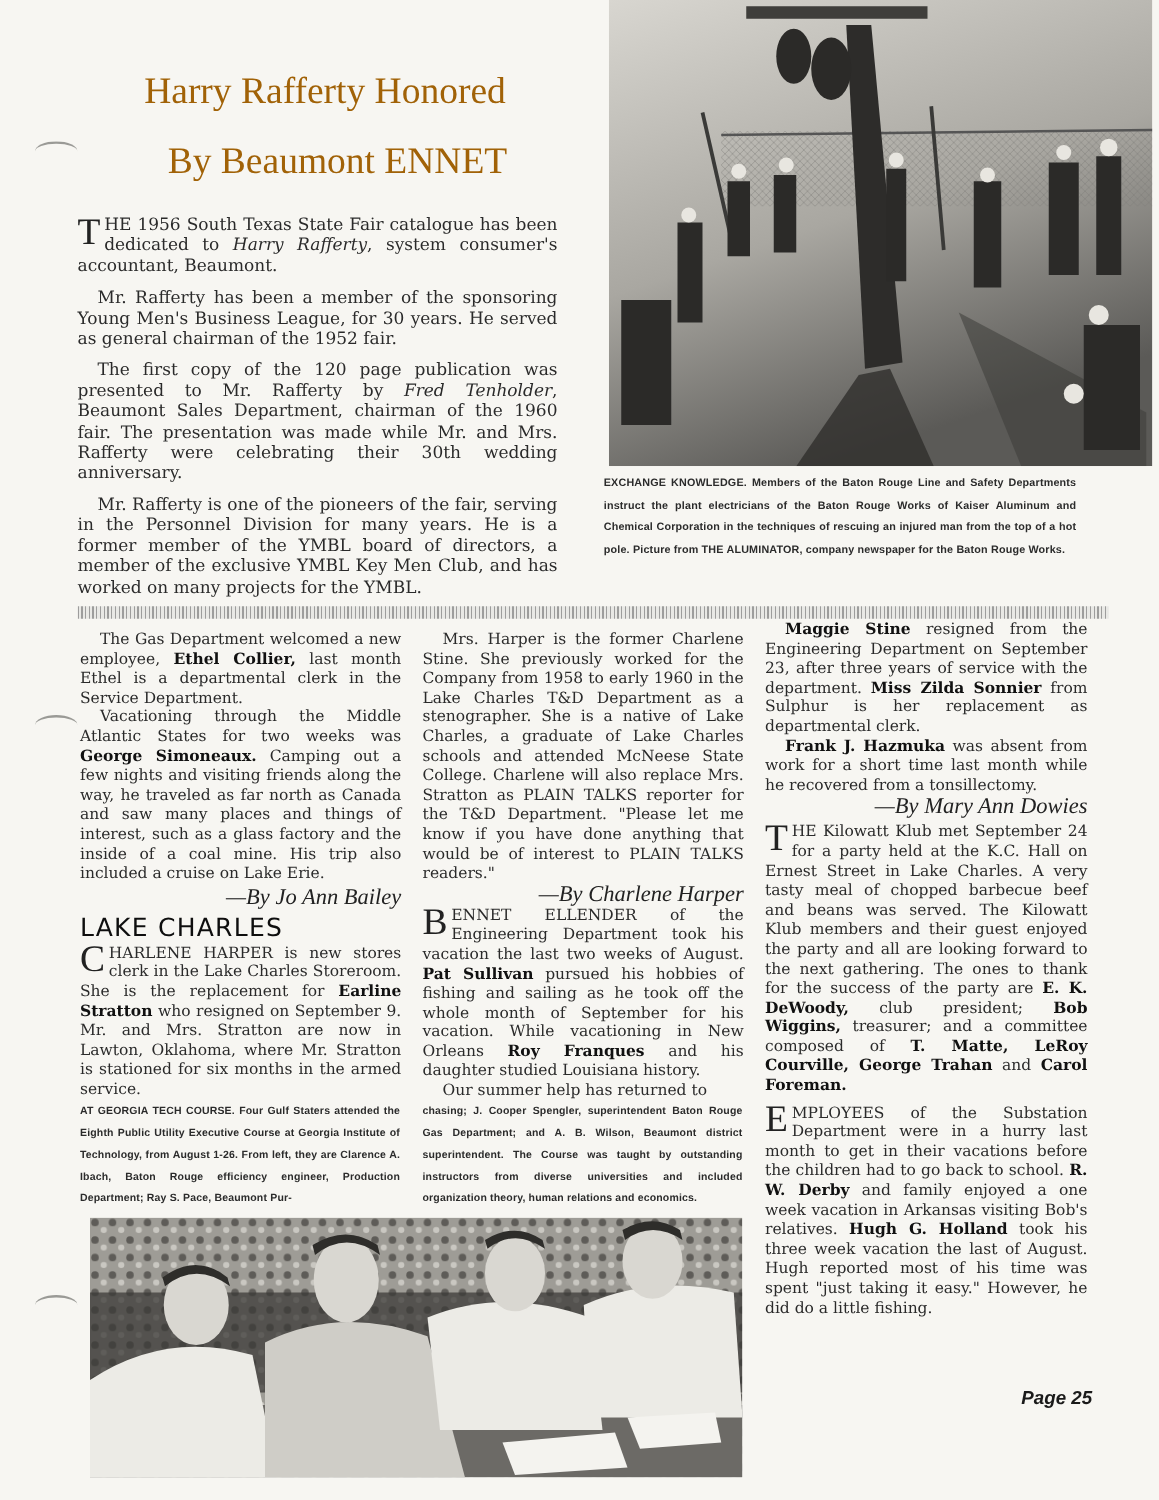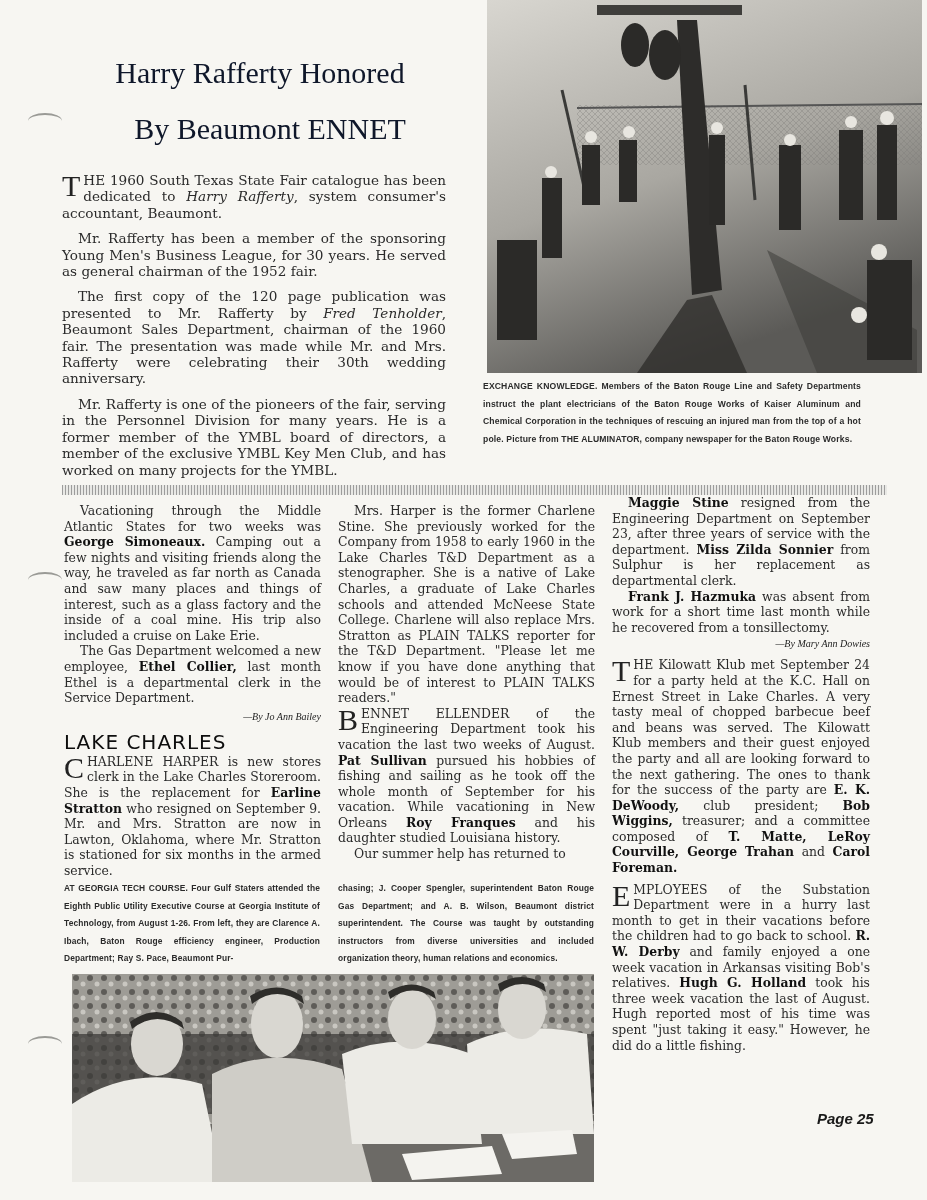--- a/index.html
+++ b/index.html
@@ -5,29 +5,29 @@
   html, body { margin:0; padding:0; }
   body {
     width:927px; height:1200px; position:relative; overflow:hidden;
     background:#f7f6f2; color:#1e1e1e;
     font-family:"DejaVu Serif", serif;
   }
   .abs { position:absolute; }
   .punch { position:absolute; left:28px; width:34px; height:14px;
     border-top:2px solid #9a9a96; border-radius:50% 50% 0 0; }
   .headline { left:60px; width:400px; text-align:center;
-    font-family:"Liberation Serif", serif; font-size:30px; line-height:54px; color:#0f172a; }
+    font-family:"Liberation Serif", serif; font-size:30px; line-height:54px; color:#a16207; }
   .body-text { font-family:"DejaVu Serif", serif; font-size:12.4px; line-height:15.6px;
     text-align:justify; color:#2a2a2a; }
   .body-text p { margin:0; text-indent:16px; }
   .body-text p.noind { text-indent:0; }
   .body-text p.gap { margin-top:9px; }
   .body-text b { color:#111; }
   .byline { text-align:right; font-family:"Liberation Serif", serif; font-style:italic;
-    font-size:10px; line-height:18px; color:#222; }
+    font-size:18px; line-height:18px; color:#222; }
   .dropcap { float:left; font-family:"Liberation Serif", serif; font-size:30px; line-height:24px;
     margin:2px 3px 0 0; color:#222; }
   .caption { font-family:Liberation Sans, sans-serif; font-weight:bold; font-size:8.6px;
     line-height:17.5px; text-align:justify; color:#2b2b2b; letter-spacing:0.15px; }
   .section-head { font-family:"DejaVu Sans", sans-serif; font-weight:400; font-size:20px;
     letter-spacing:1px; color:#0e0e0e; line-height:24px; }
   .rule { left:62px; top:485px; width:825px; height:10px;
     background:repeating-linear-gradient(90deg,#8d8d8d 0 1px,#e6e6e3 1px 3px);
     opacity:0.85; }
   .photo { overflow:hidden; }
@@ -38,21 +38,21 @@
 <body>
 
 <div class="punch" style="top:113px"></div>
 <div class="punch" style="top:572px"></div>
 <div class="punch" style="top:1036px"></div>
 
 <div class="abs headline" style="top:46px">Harry Rafferty Honored</div>
 <div class="abs headline" style="top:102px; left:70px">By Beaumont ENNET</div>
 
 <div class="abs body-text" style="left:62px; top:172px; width:384px; font-size:13.6px; line-height:16.4px;">
-  <p class="noind"><span class="dropcap">T</span><span>HE 1960 South Texas State Fair catalogue has been dedicated to </span><i>Harry Rafferty</i><span>, system consumer's accountant, Beaumont.</span></p>
+  <p class="noind"><span class="dropcap">T</span><span>HE 1956 South Texas State Fair catalogue has been dedicated to </span><i>Harry Rafferty</i><span>, system consumer's accountant, Beaumont.</span></p>
   <p class="gap">Mr. Rafferty has been a member of the sponsoring Young Men's Business League, for 30 years. He served as general chairman of the 1952 fair.</p>
   <p class="gap"><span>The first copy of the 120 page publication was presented to Mr. Rafferty by </span><i>Fred Tenholder</i><span>, Beaumont Sales Department, chairman of the 1960 fair. The presentation was made while Mr. and Mrs. Rafferty were celebrating their 30th wedding anniversary.</span></p>
   <p class="gap">Mr. Rafferty is one of the pioneers of the fair, serving in the Personnel Division for many years. He is a former member of the YMBL board of directors, a member of the exclusive YMBL Key Men Club, and has worked on many projects for the YMBL.</p>
 </div>
 
 <div class="abs photo" style="left:487px; top:0; width:435px; height:373px;" aria-label="Line crew demonstrating pole-top rescue near chain-link fence">
   <svg width="435" height="373" viewBox="0 0 435 373">
     <defs>
       <linearGradient id="g1" x1="0" y1="0" x2="0.4" y2="1">
         <stop offset="0" stop-color="#d8d6d0"></stop>
@@ -99,29 +99,30 @@
   </svg>
 </div>
 <div class="abs caption" style="left:483px; top:378px; width:378px;">
   <span>EXCHANGE KNOWLEDGE.</span>
   <span>Members of the Baton Rouge Line and Safety Departments instruct the plant electricians of the Baton Rouge Works of Kaiser Aluminum and Chemical Corporation in the techniques of rescuing an injured man from the top of a hot pole. Picture from THE ALUMINATOR, company newspaper for the Baton Rouge Works.</span>
 </div>
 
 <div class="abs rule"></div>
 
 <div class="abs body-text" style="left:64px; top:503px; width:257px;">
+  <p><span>The Gas Department welcomed a new employee, </span><b>Ethel Collier,</b><span> last month Ethel is a departmental clerk in the Service Department.</span></p>
   <p><span>Vacationing through the Middle Atlantic States for two weeks was </span><b>George Simoneaux.</b><span> Camping out a few nights and visiting friends along the way, he traveled as far north as Canada and saw many places and things of interest, such as a glass factory and the inside of a coal mine. His trip also included a cruise on Lake Erie.</span></p>
-  <p><span>The Gas Department welcomed a new employee, </span><b>Ethel Collier,</b><span> last month Ethel is a departmental clerk in the Service Department.</span></p>
   <div class="byline" style="margin-top:2px">—By Jo Ann Bailey</div>
   <div class="section-head" style="margin-top:4px">LAKE CHARLES</div>
   <p class="noind"><span class="dropcap">C</span><span>HARLENE HARPER is new stores clerk in the Lake Charles Storeroom. She is the replacement for </span><b>Earline Stratton</b><span> who resigned on September 9. Mr. and Mrs. Stratton are now in Lawton, Oklahoma, where Mr. Stratton is stationed for six months in the armed service.</span></p>
 </div>
 
 <div class="abs body-text" style="left:338px; top:503px; width:257px;">
   <p>Mrs. Harper is the former Charlene Stine. She previously worked for the Company from 1958 to early 1960 in the Lake Charles T&amp;D Department as a stenographer. She is a native of Lake Charles, a graduate of Lake Charles schools and attended McNeese State College. Charlene will also replace Mrs. Stratton as PLAIN TALKS reporter for the T&amp;D Department. "Please let me know if you have done anything that would be of interest to PLAIN TALKS readers."</p>
+  <div class="byline">—By Charlene Harper</div>
   <p class="noind"><span class="dropcap">B</span><span>ENNET ELLENDER of the Engineering Department took his vacation the last two weeks of August. </span><b>Pat Sullivan</b><span> pursued his hobbies of fishing and sailing as he took off the whole month of September for his vacation. While vacationing in New Orleans </span><b>Roy Franques</b><span> and his daughter studied Louisiana history.</span></p>
   <p>Our summer help has returned to</p>
 </div>
 
 <div class="abs caption" style="left:64px; top:880px; width:256px; font-size:8.4px;">
   <span>AT GEORGIA TECH COURSE.</span>
   <span>Four Gulf Staters attended the Eighth Public Utility Executive Course at Georgia Institute of Technology, from August 1-26. From left, they are Clarence A. Ibach, Baton Rouge efficiency engineer, Production Department; Ray S. Pace, Beaumont Pur-</span>
 </div>
 <div class="abs caption" style="left:338px; top:880px; width:256px; font-size:8.4px;">chasing; J. Cooper Spengler, superintendent Baton Rouge Gas Department; and A. B. Wilson, Beaumont district superintendent. The Course was taught by outstanding instructors from diverse universities and included organization theory, human relations and economics.</div>
 

